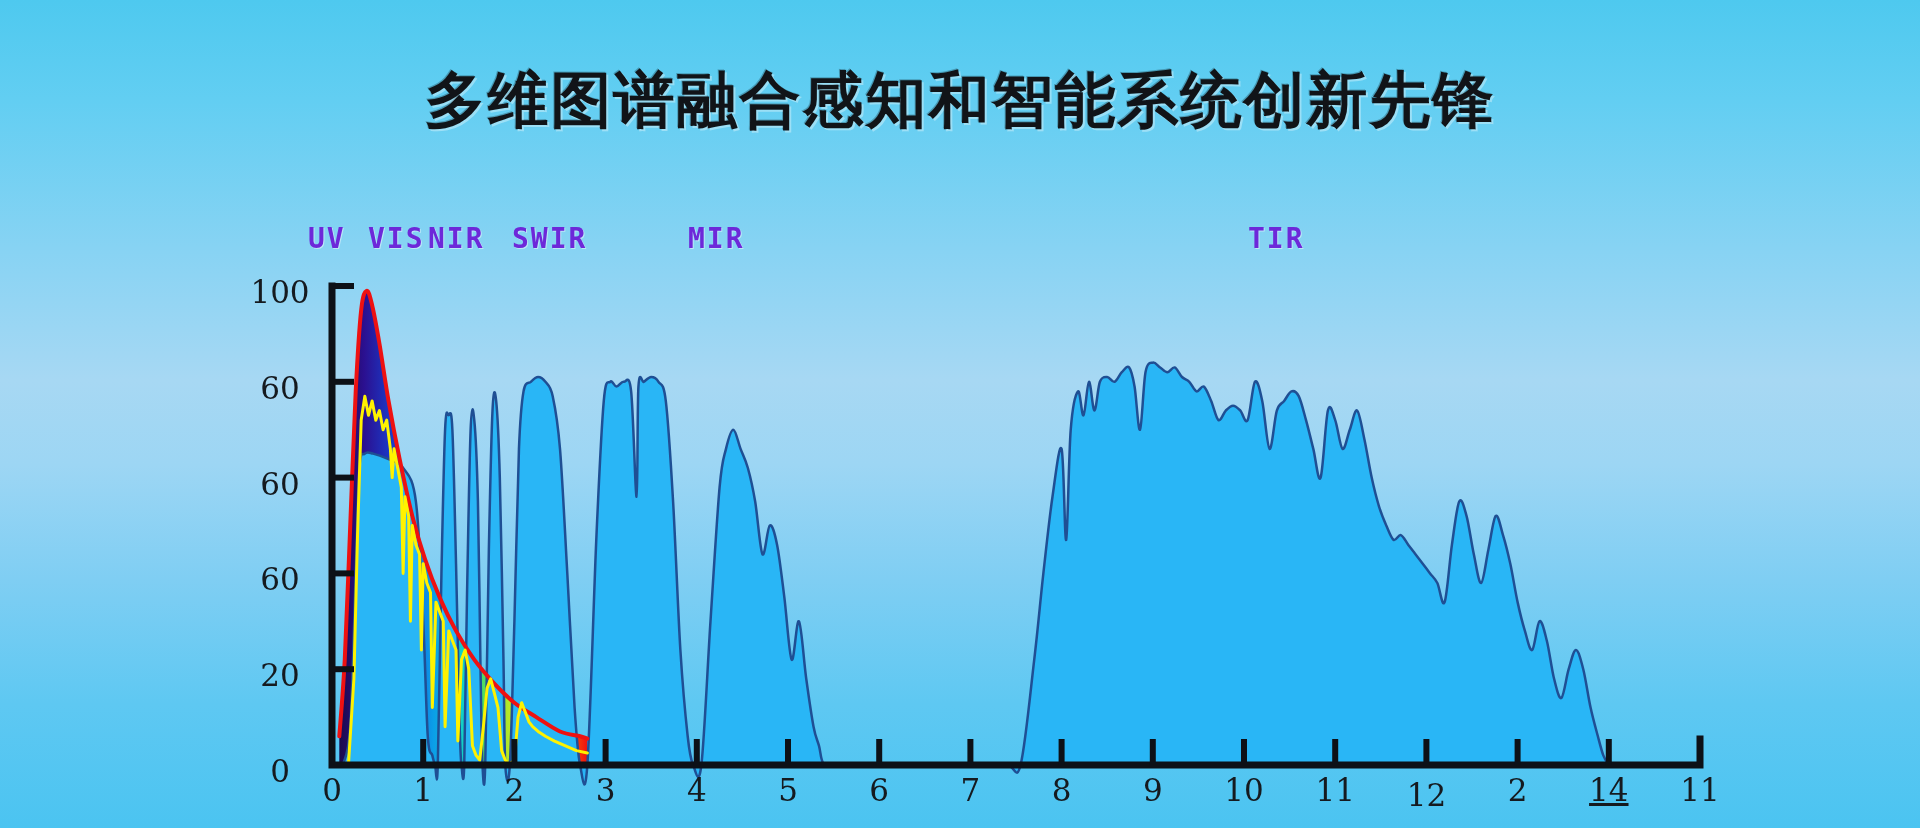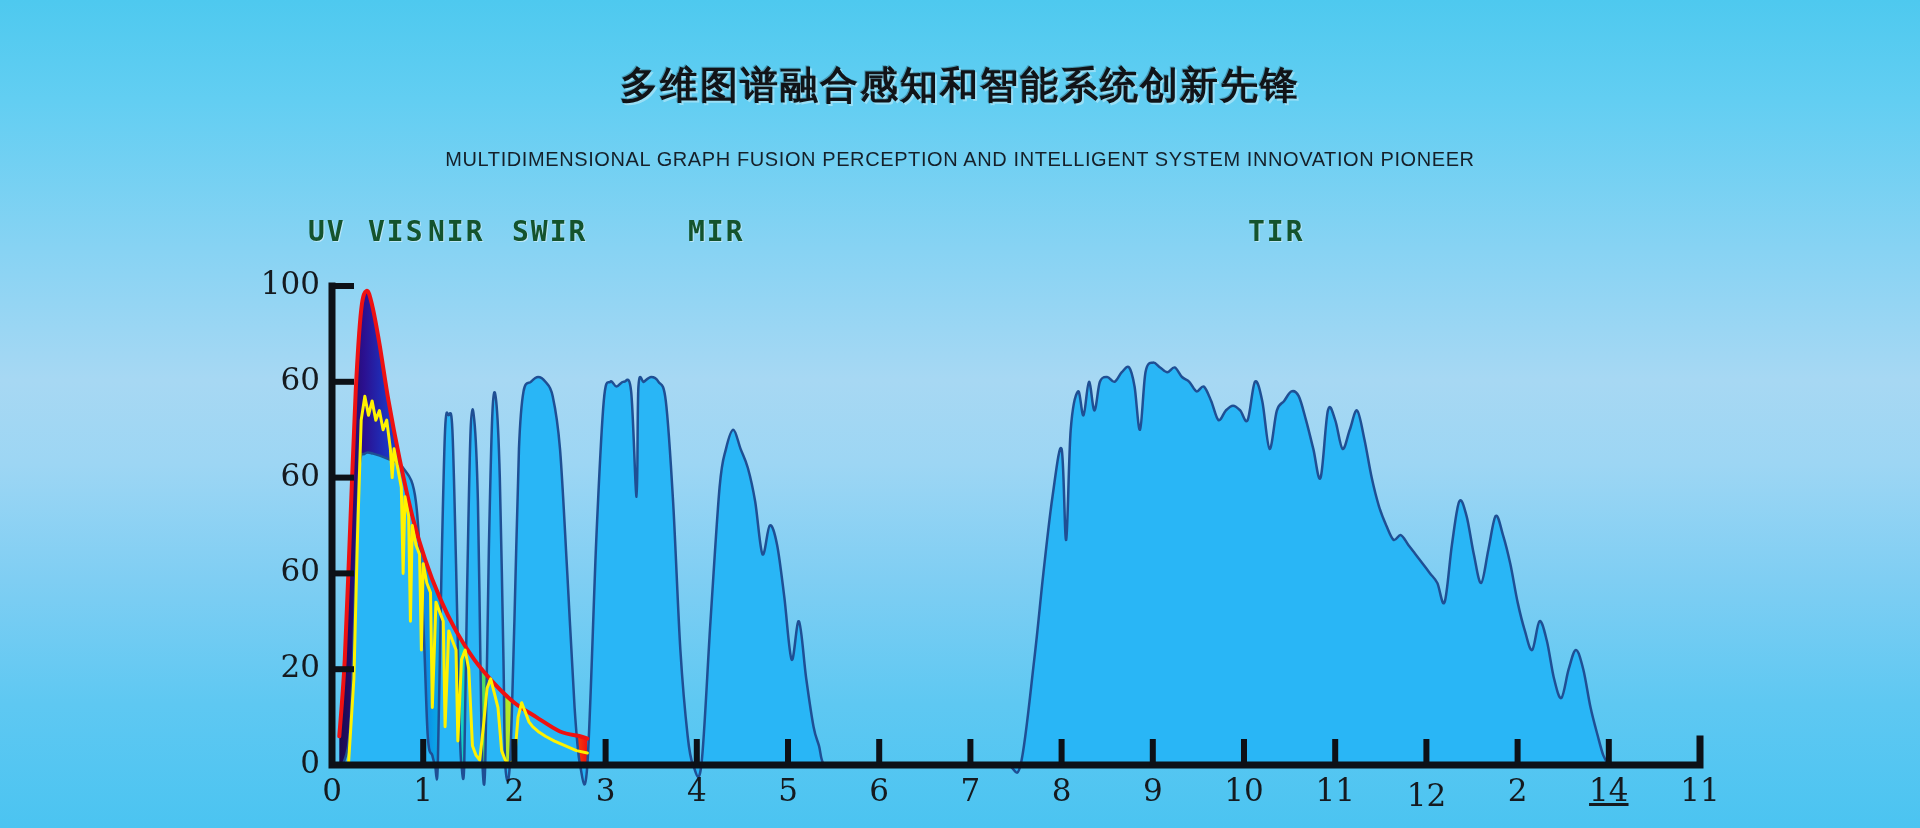--- a/index.html
+++ b/index.html
@@ -15,56 +15,55 @@
       #9dd6f4 56%,
       #7fcef3 70%,
       #5ec8f2 85%,
       #4bc4f1 100%);
   }
   #stage{position:relative;width:1920px;height:828px;}
 
   #title{
     position:absolute;left:0;top:60px;width:1920px;text-align:center;
     font-family:"DejaVu Sans", sans-serif;
-    font-size:38px;font-weight:bold;color:#111418;letter-spacing:2px;
+    font-size:61px;font-weight:bold;color:#111418;letter-spacing:2px;
     text-shadow:2px 2px 0 rgba(255,255,255,.35), -1px -1px 0 rgba(0,0,0,.25);
     white-space:nowrap;
   }
   #subtitle{
     position:absolute;left:0;top:148px;width:1920px;text-align:center;
     font-family:"Liberation Sans", sans-serif;
     font-size:20px;font-weight:400;color:#15202a;letter-spacing:.6px;
     white-space:nowrap;
   }
 
   .band-label{
-    position:absolute;top:215px;
+    position:absolute;top:222px;
     font-family:"DejaVu Sans Mono","Liberation Mono",monospace;
-    font-size:28px;font-weight:bold;color:#14532d;letter-spacing:2px;
+    font-size:28px;font-weight:bold;color:#6d28d9;letter-spacing:2px;
     text-shadow:1px 1px 0 rgba(255,255,255,.45);
     white-space:nowrap;
   }
 
   #plot{position:absolute;left:0;top:0;width:1920px;height:828px;}
 
   .axis-num{
     position:absolute;
     font-family:"DejaVu Serif","Liberation Serif",serif;
     font-size:31px;color:#151a1f;white-space:nowrap;
   }
-  .ynum{text-align:right;}
+  .ynum{text-align:center;margin-top:9px;}
   .xnum{text-align:center;}
 </style>
 </head>
 <body>
 
 <div id="stage">
 
   <div id="title">多维图谱融合感知和智能系统创新先锋</div>
-  <div id="subtitle">MULTIDIMENSIONAL GRAPH FUSION PERCEPTION AND INTELLIGENT SYSTEM INNOVATION PIONEER</div>
 
   <div class="band-label" style="left:308px">UV</div>
   <div class="band-label" style="left:368px">VIS</div>
   <div class="band-label" style="left:428px">NIR</div>
   <div class="band-label" style="left:512px">SWIR</div>
   <div class="band-label" style="left:688px">MIR</div>
   <div class="band-label" style="left:1248px">TIR</div>
 
   <svg id="plot" viewBox="0 0 1920 828" preserveAspectRatio="none">
     <defs>

